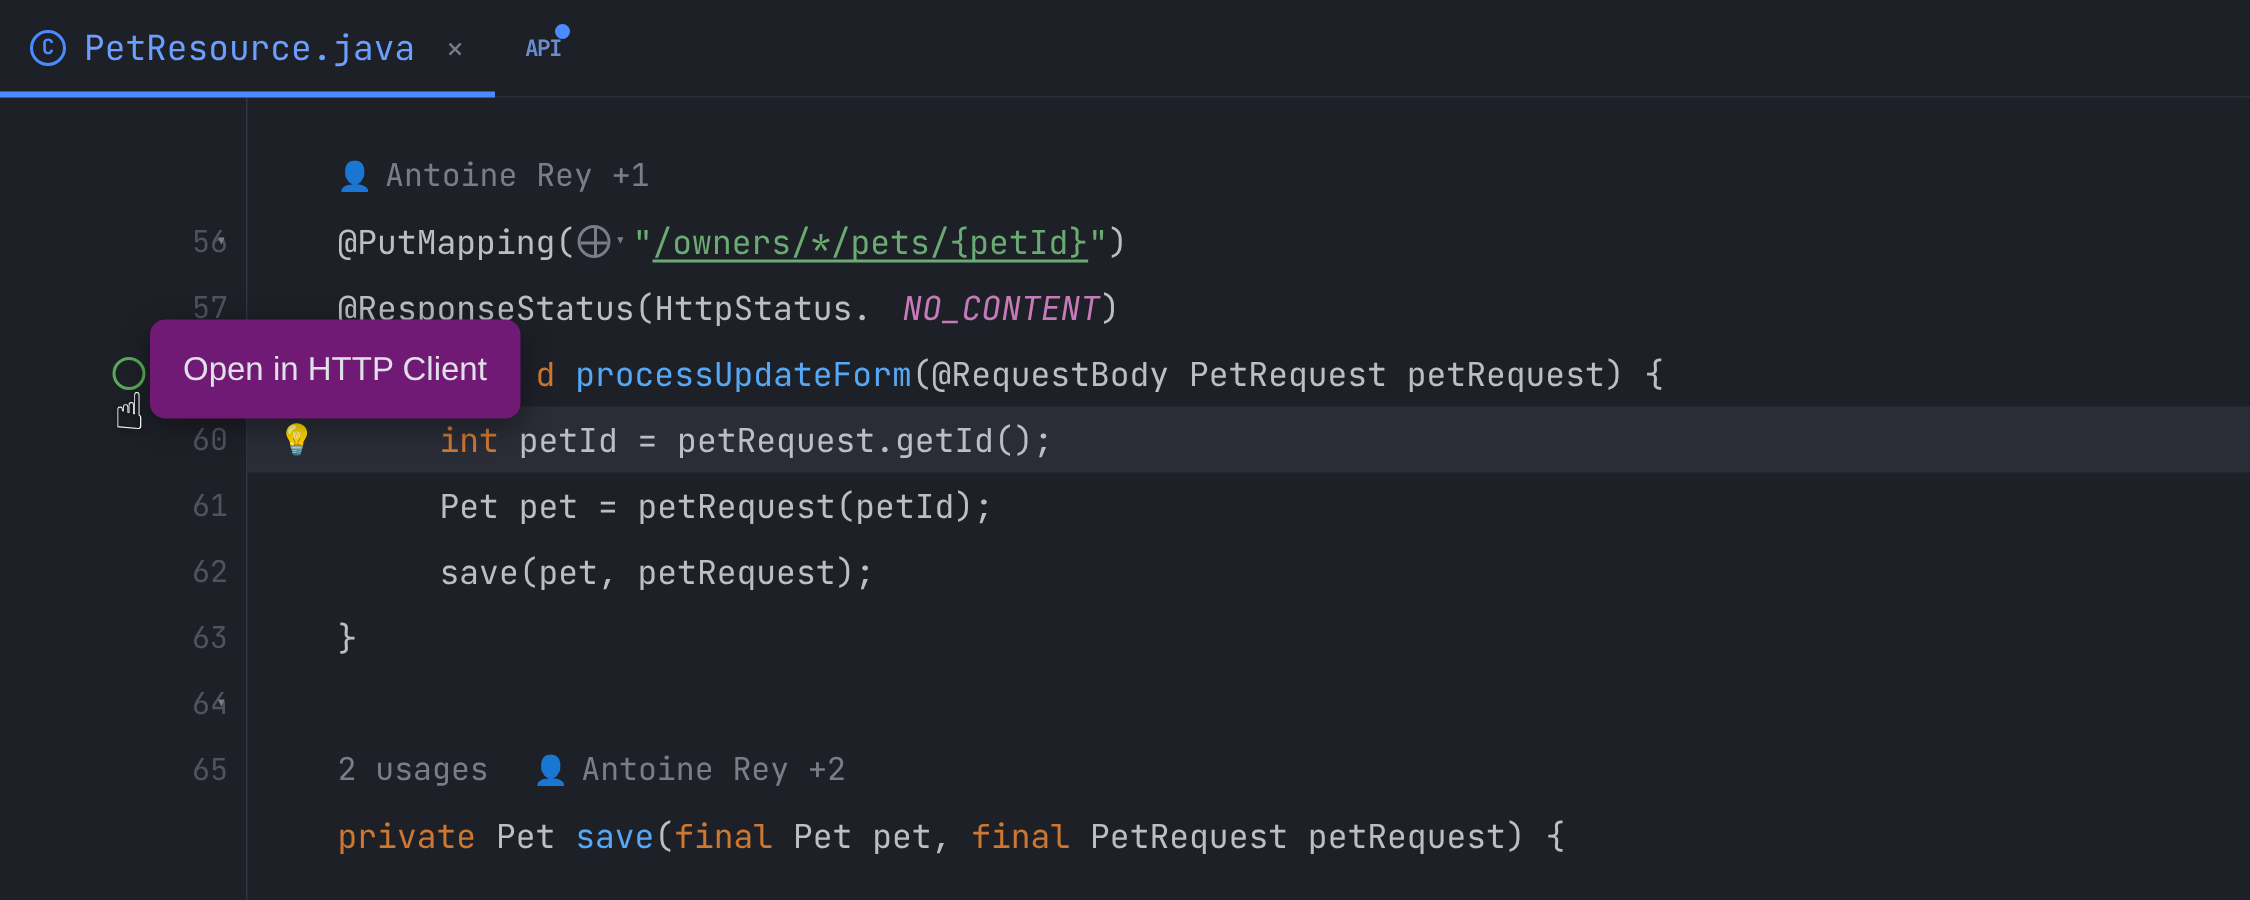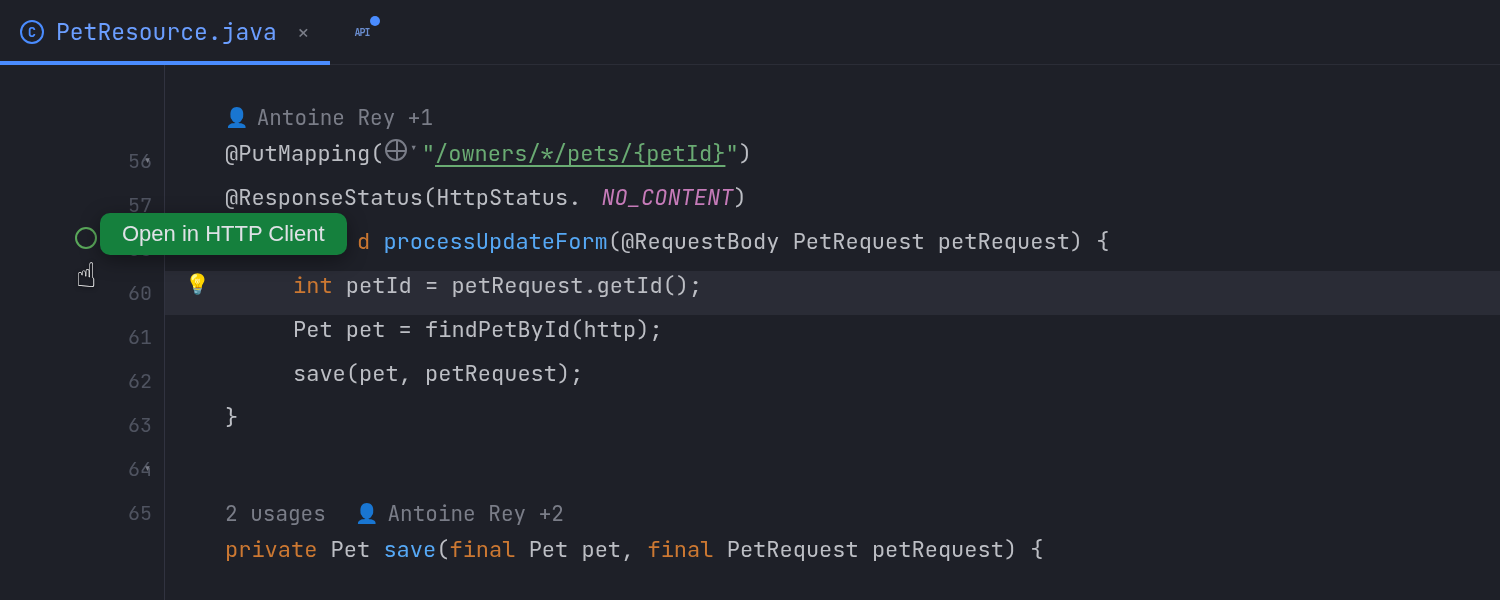--- a/index.html
+++ b/index.html
@@ -46,21 +46,21 @@
     }
     .tab-icon.class-icon {
       border: 2px solid #4a8cff;
       border-radius: 50%;
       color: #4a8cff;
       font-size: 14px;
       font-weight: bold;
     }
     .tab-icon.api-icon {
       color: #6a8dcf;
-      font-size: 10px;
+      font-size: 15px;
       font-weight: bold;
       letter-spacing: -1px;
       position: relative;
     }
     .api-badge {
       position: absolute;
       top: -4px;
       right: -6px;
       width: 10px;
       height: 10px;
@@ -109,21 +109,21 @@
     }
     .line-num.hidden { visibility: hidden; }
     .code-area {
       flex: 1;
       padding-top: 30px;
       position: relative;
     }
     .code-line {
       height: 44px;
       display: flex;
-      align-items: flex-start;
+      align-items: center;
       padding-left: 60px;
       white-space: pre;
       position: relative;
     }
     .code-line.i1 { padding-left: 60px; }
     .code-line.i2 { padding-left: 128px; }
     .inlay-gutter {
       position: absolute;
       left: 18px;
       width: 30px;
@@ -192,23 +192,23 @@
     .s-fn { color: #56a8f5; }
     .s-txt { color: #bcbec4; }
     .s-type { color: #bcbec4; }
     .s-caret { border-left: 2px solid #bcbec4; margin-left:-2px; animation: blink 1s infinite;}
     @keyframes blink { 50% { opacity: 0; } }
 
     .tooltip {
       position: absolute;
       left: 100px;
       top: 213px;
-      background: #15803d;
+      background: #701a75;
       color: #dfe1e6;
-      padding: 8px 22px;
+      padding: 20px 22px;
       border-radius: 10px;
       font-size: 22px;
       font-family: -apple-system, sans-serif;
       box-shadow: 0 5px 20px rgba(0,0,0,0.4);
       z-index: 10;
     }
     .cursor-hand {
       position: absolute;
       left: 76px;
       top: 252px;
@@ -299,21 +299,21 @@
       <span class="run-gutter-icon"></span>
       <span style="visibility:hidden">public voi</span><span class="s-kw">d </span><span class="s-fn">processUpdateForm</span><span class="s-txt">(</span><span class="s-anno">@RequestBody</span><span class="s-txt"> PetRequest petRequest) {</span>
     </div>
 
     <div class="code-line i2">
       <div class="hl59"></div>
       <span class="inlay-gutter"><span class="lightbulb">💡</span></span>
       <span class="s-caret"></span><span class="s-kw">int</span><span class="s-txt"> petId = petRequest.getId();</span>
     </div>
 
-    <div class="code-line i2"><span class="s-txt">Pet pet = findPetById(http);</span></div>
+    <div class="code-line i2"><span class="s-txt">Pet pet = petRequest(petId);</span></div>
     <div class="code-line i2"><span class="s-txt">save(pet, petRequest);</span></div>
     <div class="code-line i1"><span class="s-txt">}</span></div>
     <div class="code-line i1"></div>
 
     <div class="hint-line">
       <span class="hint">
           <span>2 usages</span>
         </span>
       <span class="hint">
         <span class="user-ico">👤</span>

